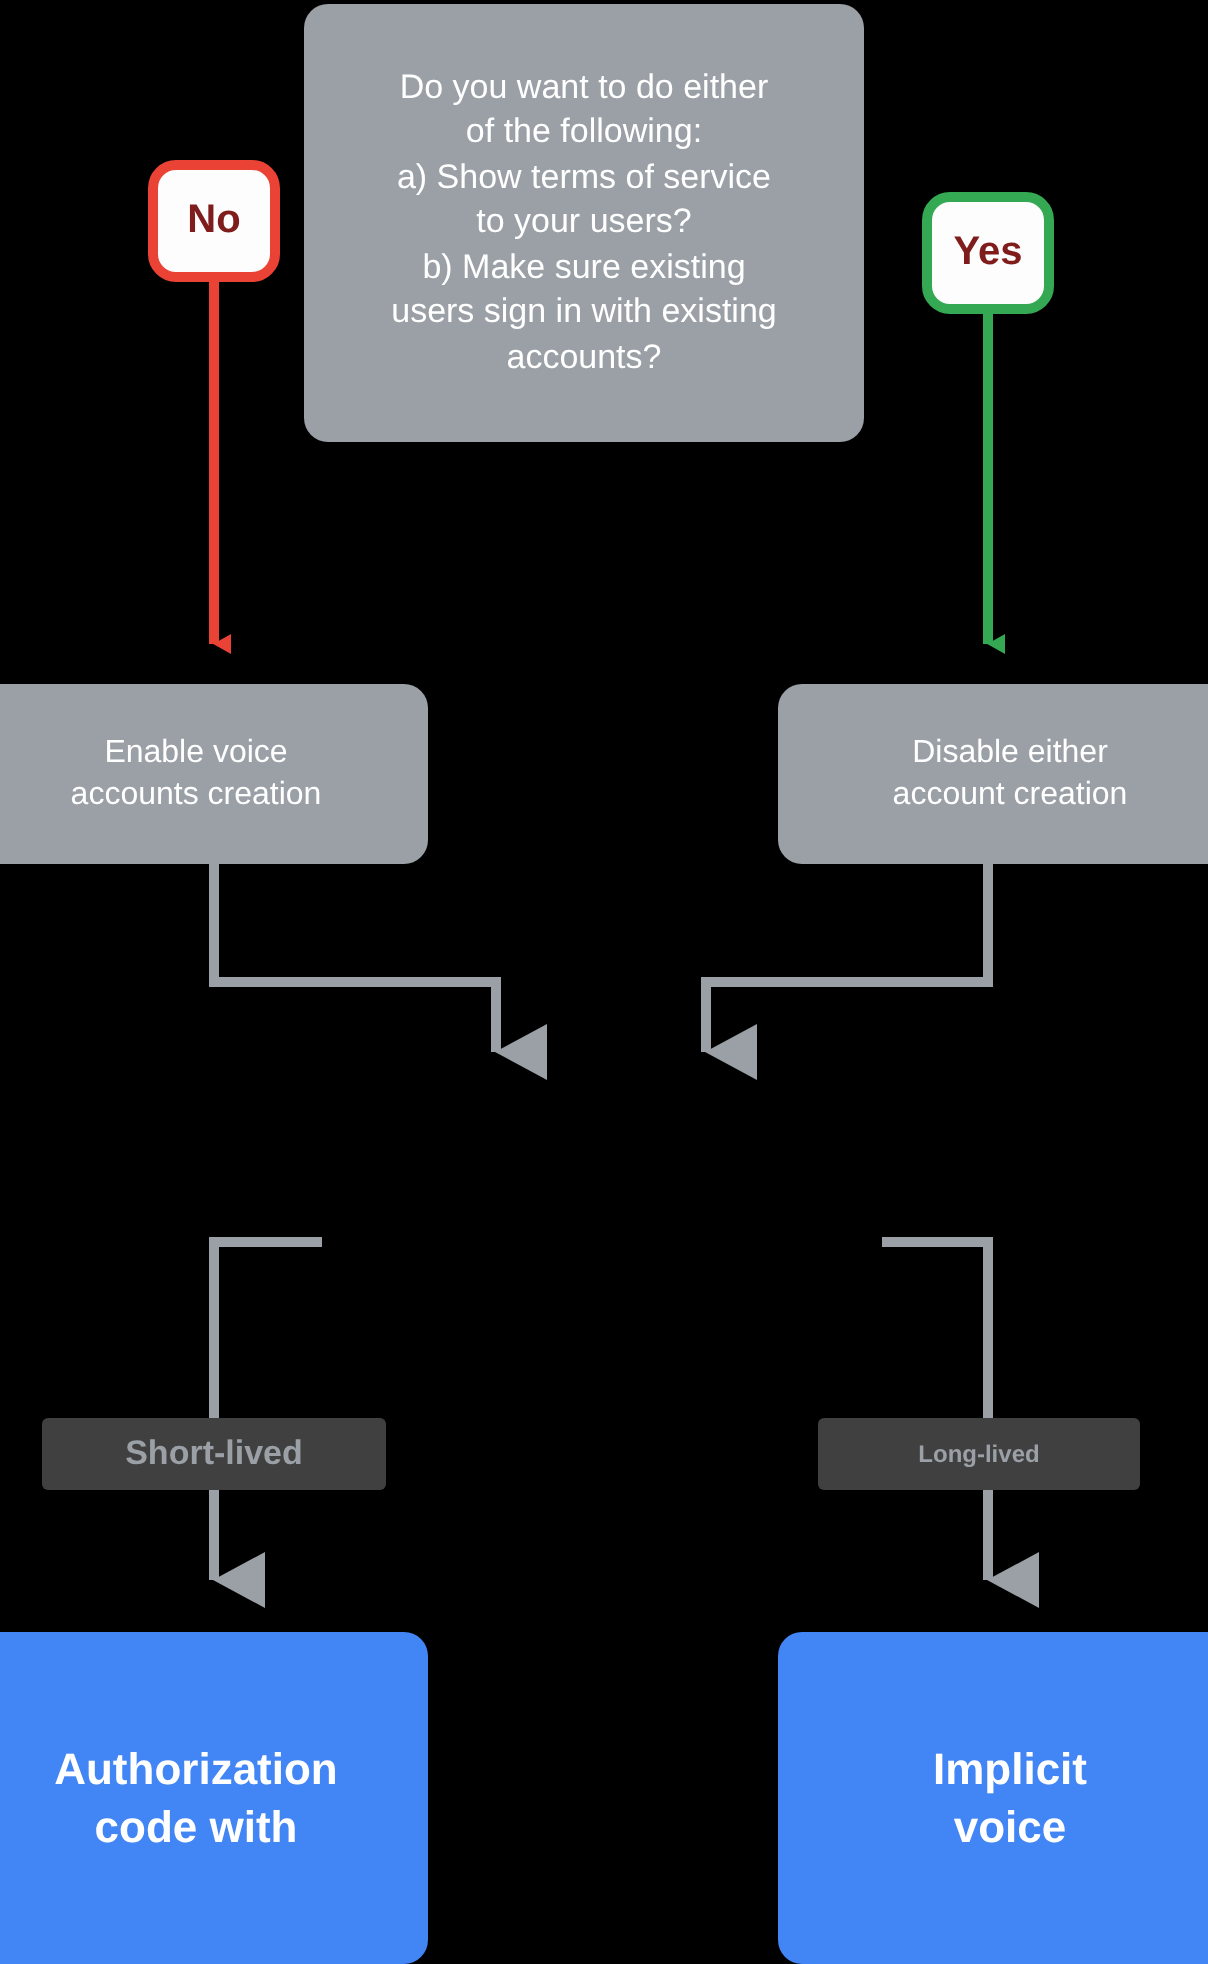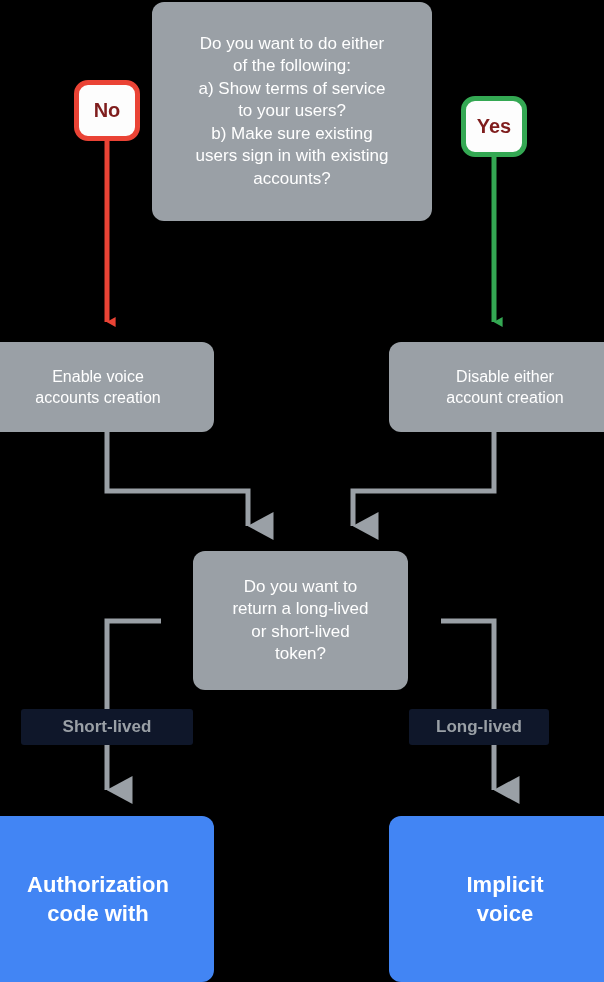--- a/index.html
+++ b/index.html
@@ -32,21 +32,21 @@
     background: #4285f4;
     color: #ffffff;
     font-weight: bold;
   }
   .pill {
     position: absolute;
     box-sizing: border-box;
     display: flex;
     align-items: center;
     justify-content: center;
-    background: #0f172a;
+    background: #404040;
     color: #9aa0a6;
     border-radius: 3px;
     font-weight: bold;
   }
   .decision-chip {
     position: absolute;
     box-sizing: border-box;
     display: flex;
     align-items: center;
     justify-content: center;
@@ -139,32 +139,26 @@
   <div class="node gray-node" style="left:-18px; top:342px; width:232px; height:90px; font-size:16px;">
     <span class="node-text">Enable voice
 accounts creation</span>
   </div>
 
   <div class="node gray-node" style="left:389px; top:342px; width:232px; height:90px; font-size:16px;">
     <span class="node-text">Disable either
 account creation</span>
   </div>
 
-  <div class="node gray-node" style="left:193px; top:551px; width:215px; height:139px; font-size:17px;">
-    <span class="node-text">Do you want to
-return a long-lived
-or short-lived
-token?</span>
-  </div>
 
   <div class="pill" style="left:21px; top:709px; width:172px; height:36px; font-size:17px;">
     <span>Short-lived</span>
   </div>
 
-  <div class="pill" style="left:409px; top:709px; width:140px; height:36px; font-size:17px;">
+  <div class="pill" style="left:409px; top:709px; width:161px; height:36px; font-size:12px;">
     <span>Long-lived</span>
   </div>
 
   <div class="node blue-node" style="left:-18px; top:816px; width:232px; height:166px; font-size:22px;">
     <span class="node-text">Authorization
 code with</span>
   </div>
 
   <div class="node blue-node" style="left:389px; top:816px; width:232px; height:166px; font-size:22px;">
     <span class="node-text">Implicit

